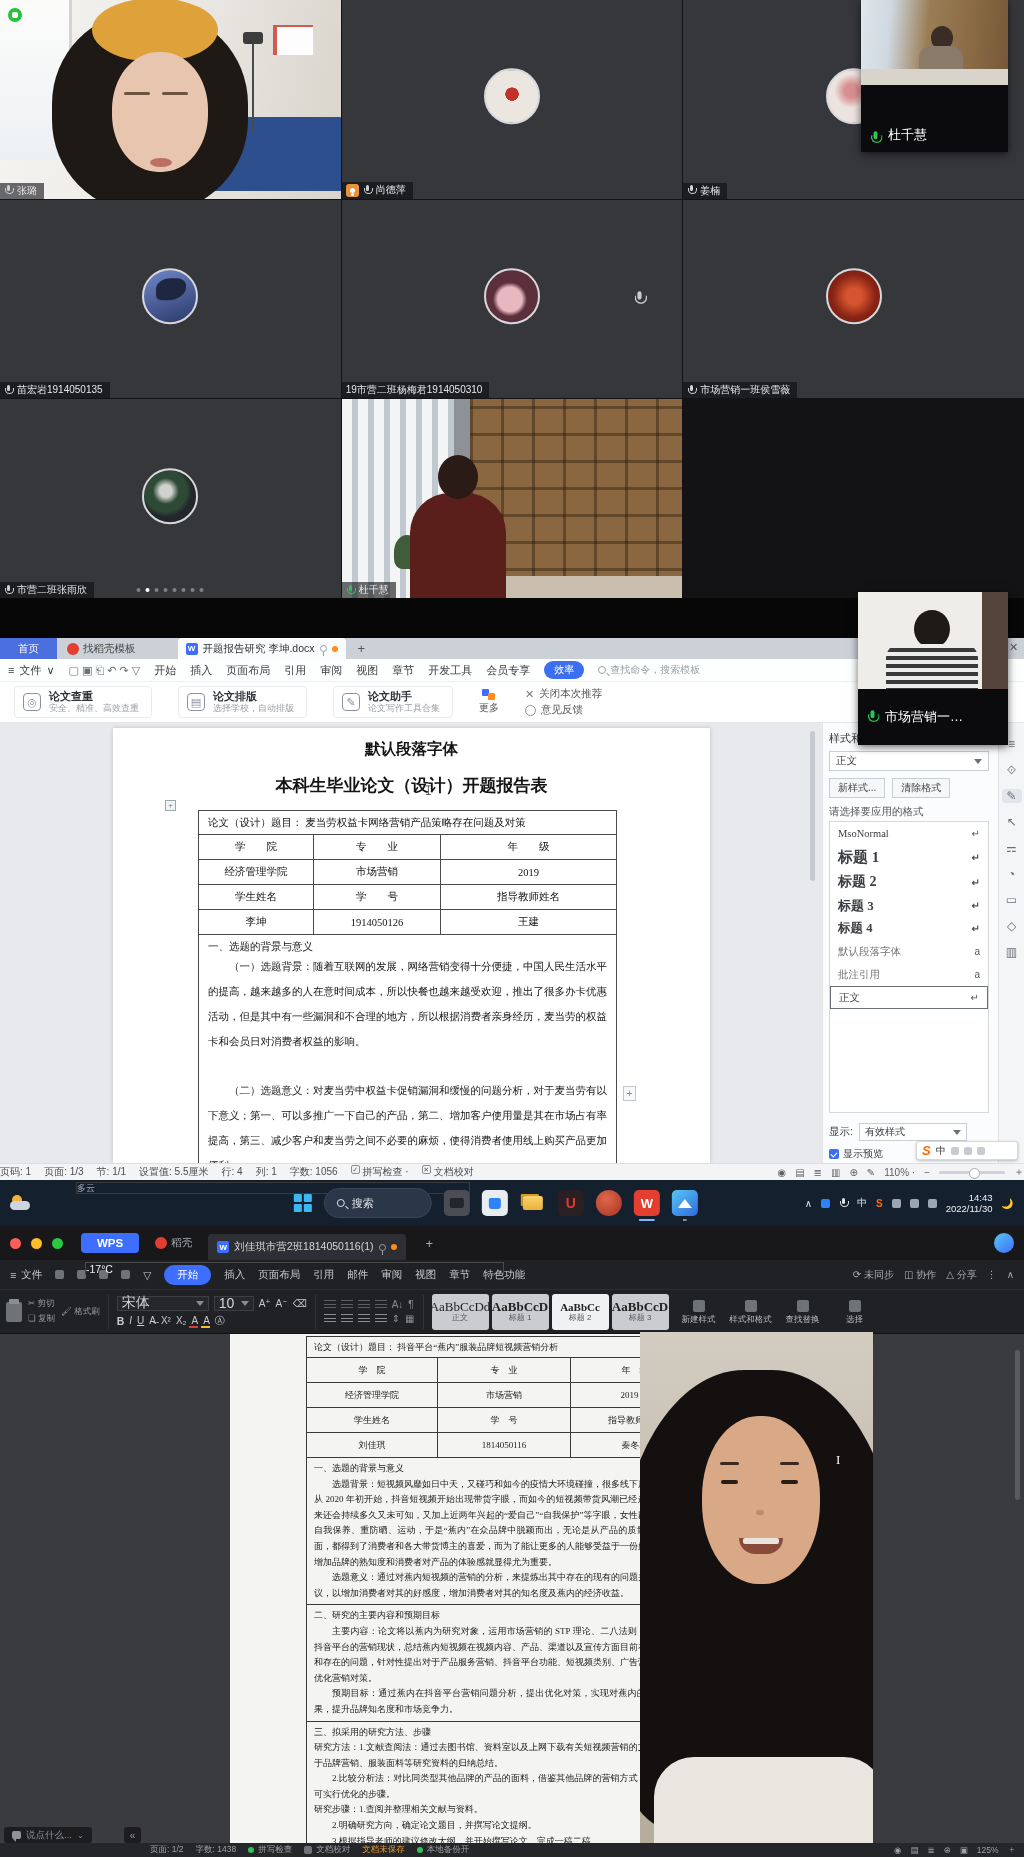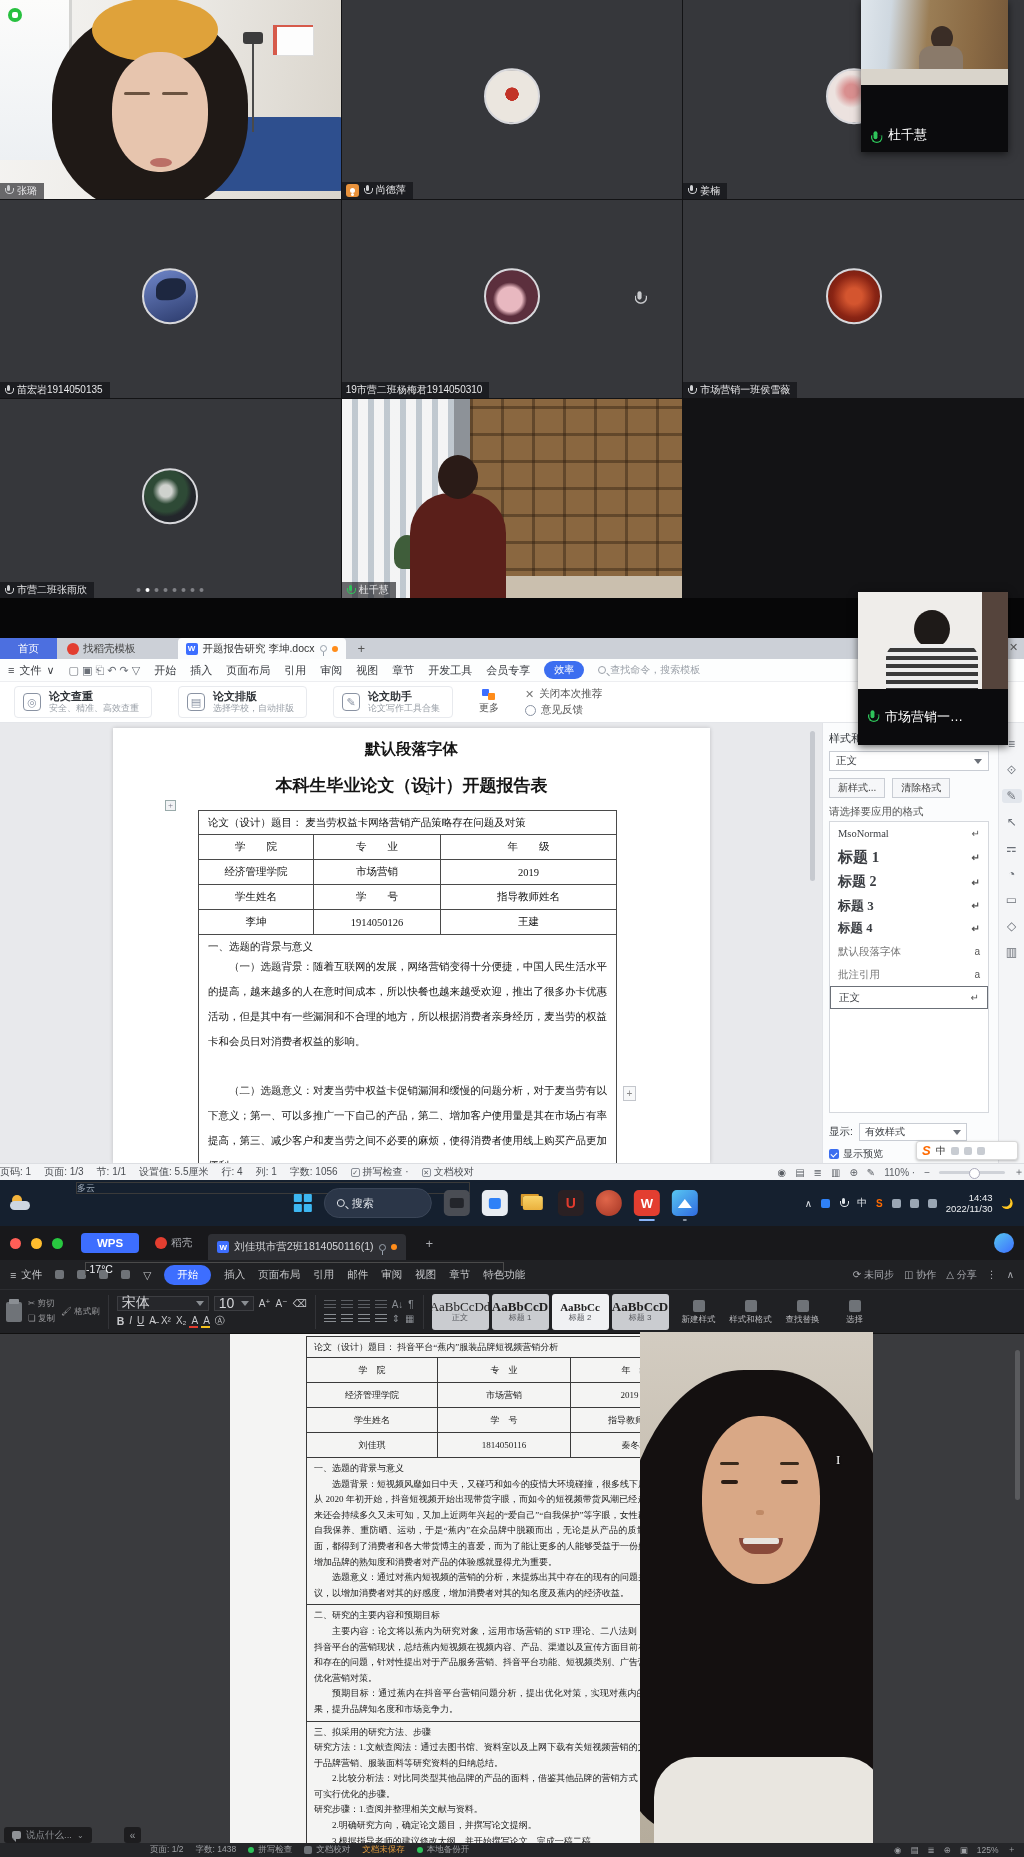--- a/index.html
+++ b/index.html
@@ -156,21 +156,21 @@
   .pprev{position:absolute;left:6px;top:424px;width:160px;display:flex;align-items:center;justify-content:space-between;font-size:10px;}
   .chk{width:10px;height:10px;background:#3c6ef0;border-radius:2px;position:relative;display:inline-block;}
   .chk::after{content:'';position:absolute;left:2px;top:2.5px;width:5px;height:3px;border-left:1.4px solid #fff;border-bottom:1.4px solid #fff;transform:rotate(-45deg);}
   .smart{color:#e8883c;display:flex;align-items:center;gap:3px;}
   .strip{position:absolute;left:998px;top:0;width:26px;height:440px;background:#f4f5f7;border-left:1px solid #e2e4e8;
     display:flex;flex-direction:column;align-items:center;gap:12px;padding-top:14px;color:#6b7078;font-size:12px;}
   .strip .hl{background:#e2e6ec;border-radius:3px;width:20px;text-align:center;}
   .w1-status{position:absolute;left:0;bottom:0;width:1024px;height:17px;background:#f3f4f6;border-top:1px solid #dcdee2;
     display:flex;align-items:center;font-size:10px;color:#4a4d52;padding:0 0;gap:13px;}
   .w1-status .right{margin-left:auto;display:flex;align-items:center;gap:9px;color:#5a5e64;}
-  .ckbx{display:inline-flex;align-items:center;gap:3px;}
+  .ckbx{display:inline-flex;align-items:flex-start;gap:3px;}
   .bx{width:9px;height:9px;border:1px solid #8a8f98;border-radius:2px;font-size:7px;line-height:8px;text-align:center;color:#5a5e64;}
   .zoomtrack{width:66px;height:3px;background:#cfd2d8;border-radius:2px;position:relative;}
   .zoomtrack::after{content:'';position:absolute;left:30px;top:-3px;width:9px;height:9px;border-radius:50%;background:#fff;border:1px solid #aab;}
   .closex{position:absolute;left:1009px;top:641px;color:#555;font-size:11px;z-index:41;}
 
   
   #ime{position:absolute;left:916px;top:1141px;width:102px;height:19px;background:#fff;border:1px solid #d8d8d8;
     border-radius:3px;box-shadow:0 1px 3px rgba(0,0,0,.25);display:flex;align-items:center;gap:5px;padding:0 5px;z-index:46;}
   #ime .slogo{color:#ff6a00;font-weight:bold;font-style:italic;font-size:13px;}
   #ime .zh{font-size:10px;color:#333;}

